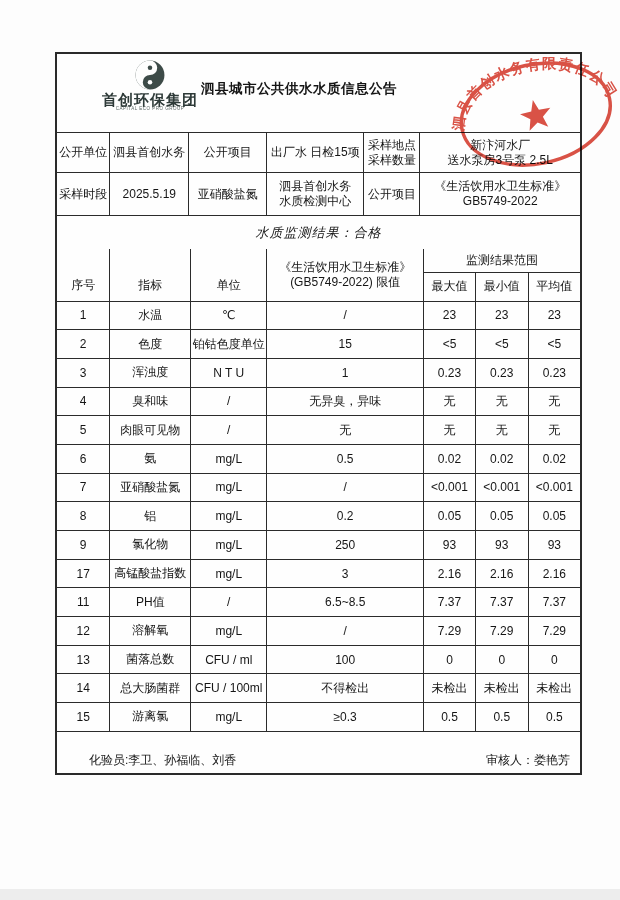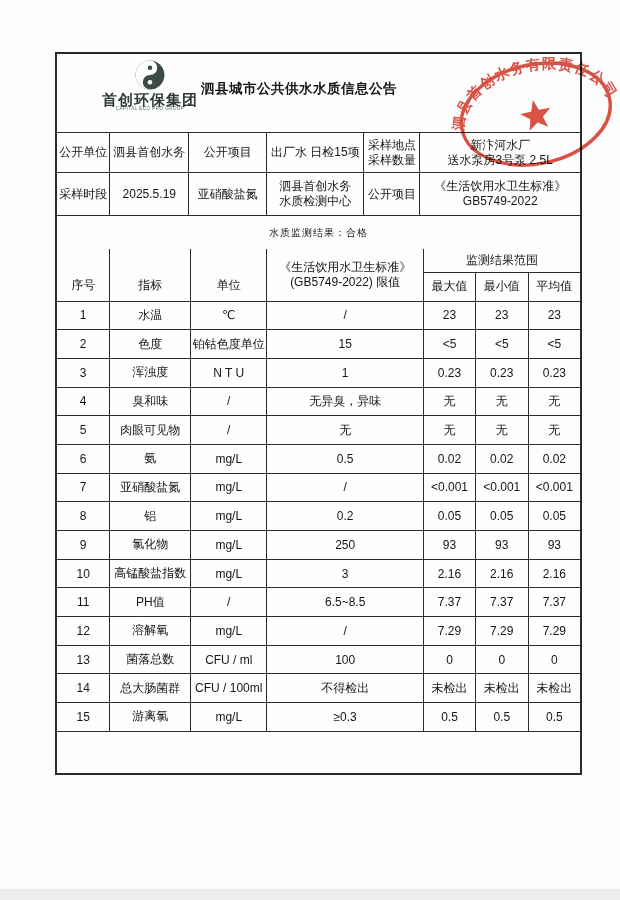--- a/index.html
+++ b/index.html
@@ -42,21 +42,21 @@
     text-align: center; vertical-align: middle;
     font-size: 12px; line-height: 15px; white-space: pre-line; padding: 2px 1px;
   }
   .info-table tr:first-child td { height: 40px; }
   .info-table tr:last-child td { height: 43px; }
   .info-table td:first-child, .main-table td:first-child { border-left: none; }
   .info-table td:last-child, .main-table td:last-child { border-right: none; }
   
   .result-band {
     height: 33px; display: flex; align-items: center; justify-content: center;
-    font-size: 10px; font-weight: 500; letter-spacing: 1px;
+    font-size: 13px; font-weight: 500; letter-spacing: 1px; font-style: italic;
   }
   
   .main-table th {
     font-size: 12px; text-align: center; white-space: pre-line; line-height: 15px; padding: 2px;
   }
   .main-table thead tr:first-child th { height: 23px; }
   .main-table thead tr:last-child th { height: 29px; }
   .main-table th.vbottom { vertical-align: bottom; padding-bottom: 8px; }
   .main-table td {
     height: 28.7px; text-align: center; vertical-align: middle;
@@ -241,21 +241,21 @@
           <tr>
             <td>9</td>
             <td>氯化物</td>
             <td>mg/L</td>
             <td>250</td>
             <td>93</td>
             <td>93</td>
             <td>93</td>
           </tr>
           <tr>
-            <td>10</td>
+            <td>17</td>
             <td>高锰酸盐指数</td>
             <td>mg/L</td>
             <td>3</td>
             <td>2.16</td>
             <td>2.16</td>
             <td>2.16</td>
           </tr>
           <tr>
             <td>11</td>
             <td>PH值</td>
@@ -297,16 +297,20 @@
             <td>游离氯</td>
             <td>mg/L</td>
             <td>≥0.3</td>
             <td>0.5</td>
             <td>0.5</td>
             <td>0.5</td>
           </tr>
         </tbody>
     </table>
 
+    <div class="doc-footer">
+      <span>化验员:李卫、孙福临、刘香</span>
+      <span>审核人：娄艳芳</span>
+    </div>
   </div>
 
   <div class="bottom-strip"></div>
 </div>
 
 </body></html>

